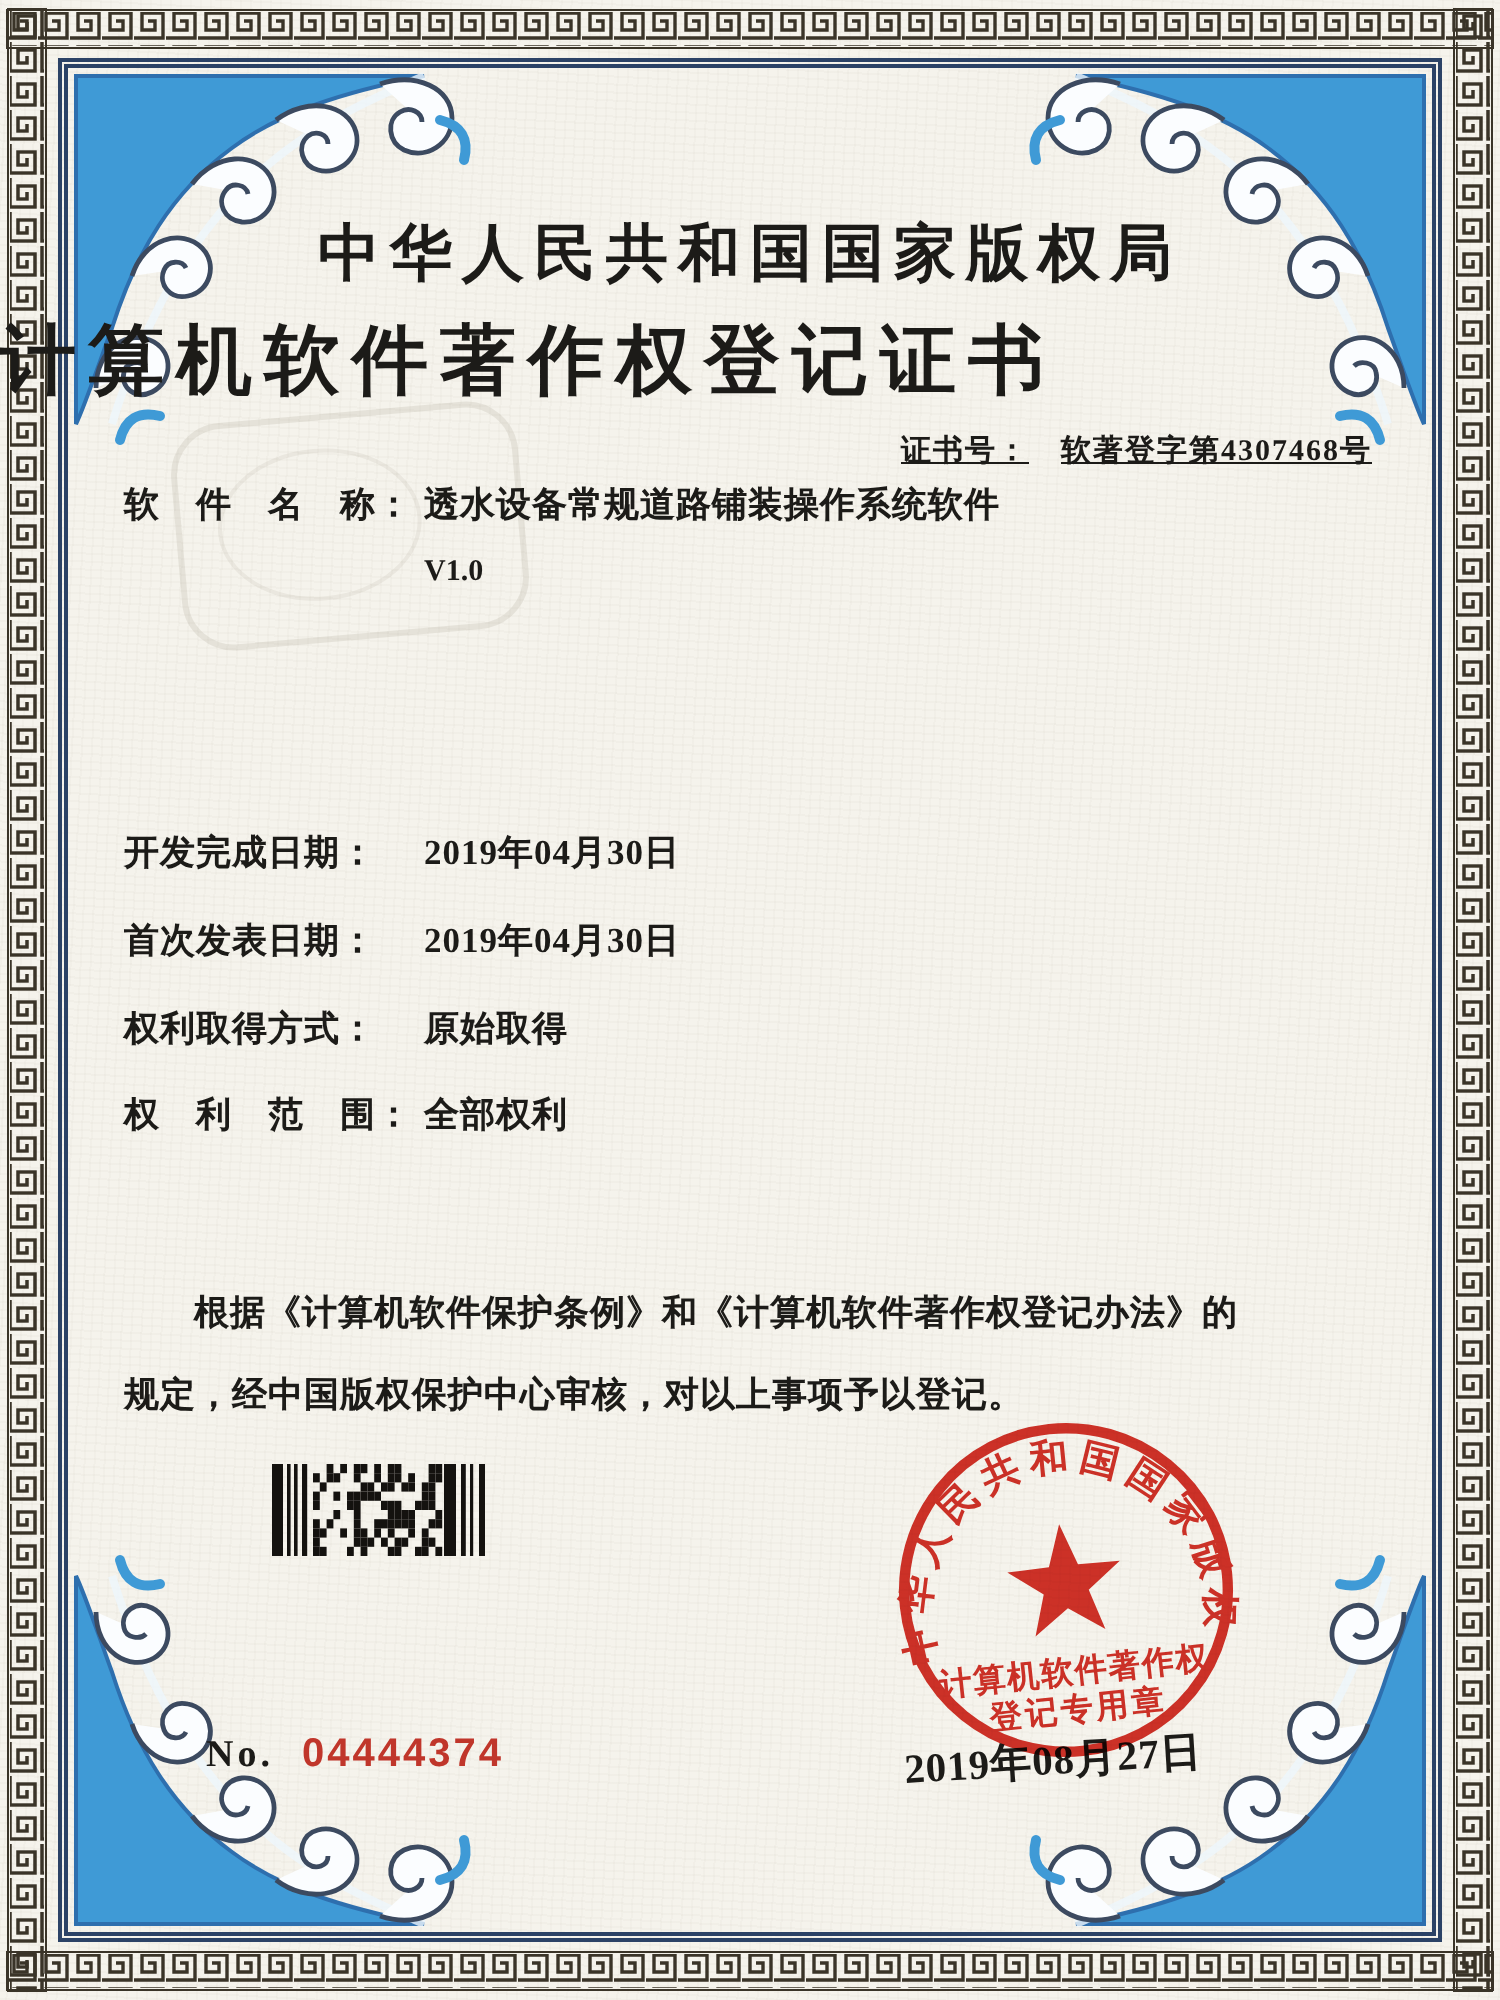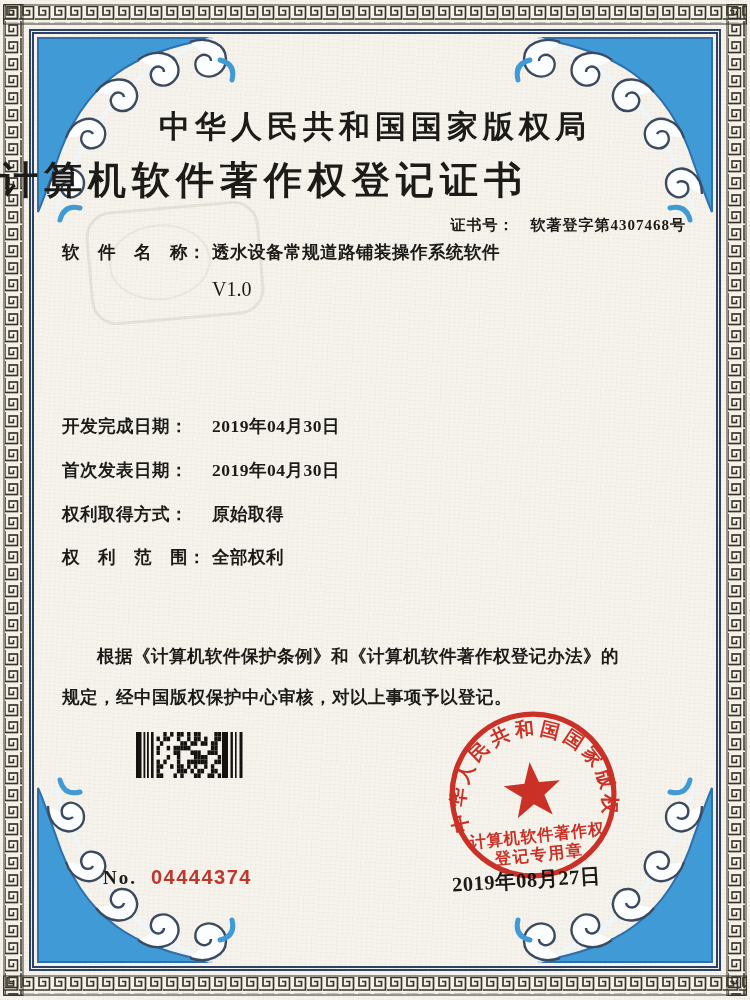--- a/index.html
+++ b/index.html
@@ -35,27 +35,27 @@
   .authority{
     position:absolute;left:0;top:106px;width:750px;text-align:center;
     font-size:31px;font-weight:700;letter-spacing:5px;
   }
   .cert-title{
     position:absolute;left:0;top:155px;width:750px;text-align:left;
     font-size:38px;font-weight:700;letter-spacing:6px;
   }
   .cert-no{
     position:absolute;right:64px;top:216px;
-    font-size:15px;font-weight:700;letter-spacing:1px;
+    font-size:15px;font-weight:700;letter-spacing:1px;text-decoration:underline;
   }
   .cert-no .gap{display:inline-block;width:16px;}
   .field{position:absolute;left:62px;font-size:17.5px;font-weight:700;letter-spacing:.5px;white-space:nowrap;}
   .flabel{display:inline-block;width:150px;}
   .fvalue{display:inline-block;}
-  .value2{position:absolute;left:212px;font-size:20px;font-weight:400;}
+  .value2{position:absolute;left:212px;font-size:15px;font-weight:700;}
   .statement{
     position:absolute;left:62px;top:636px;width:568px;
     font-size:17.5px;font-weight:700;line-height:2.35;
     text-indent:2em;letter-spacing:.5px;
   }
   
   .barcode{position:absolute;left:133px;top:732px;width:114px;height:46px;}
   .serial{position:absolute;left:103px;top:866px;font-size:19px;white-space:nowrap;}
   .serial .no-label{font-weight:700;letter-spacing:2px;margin-right:14px;}
   .serial .no-digits{

